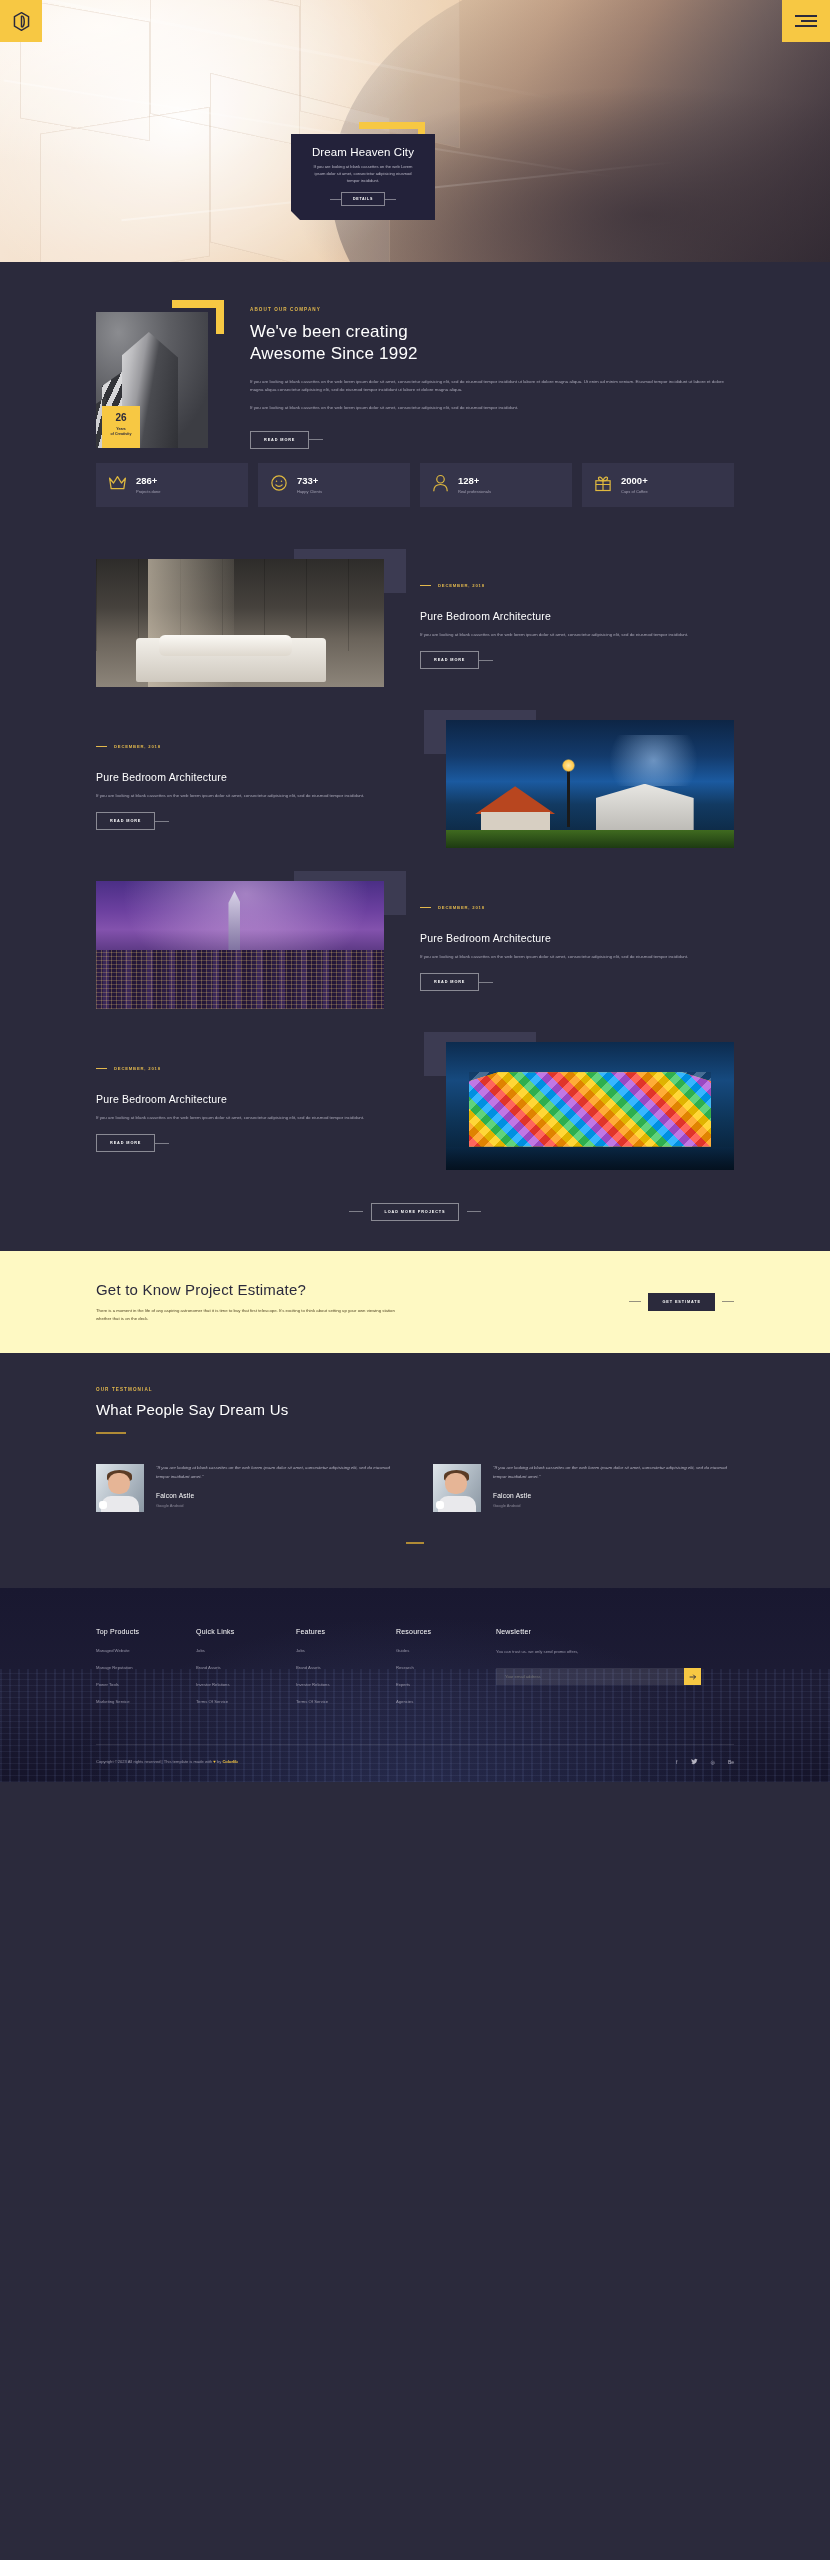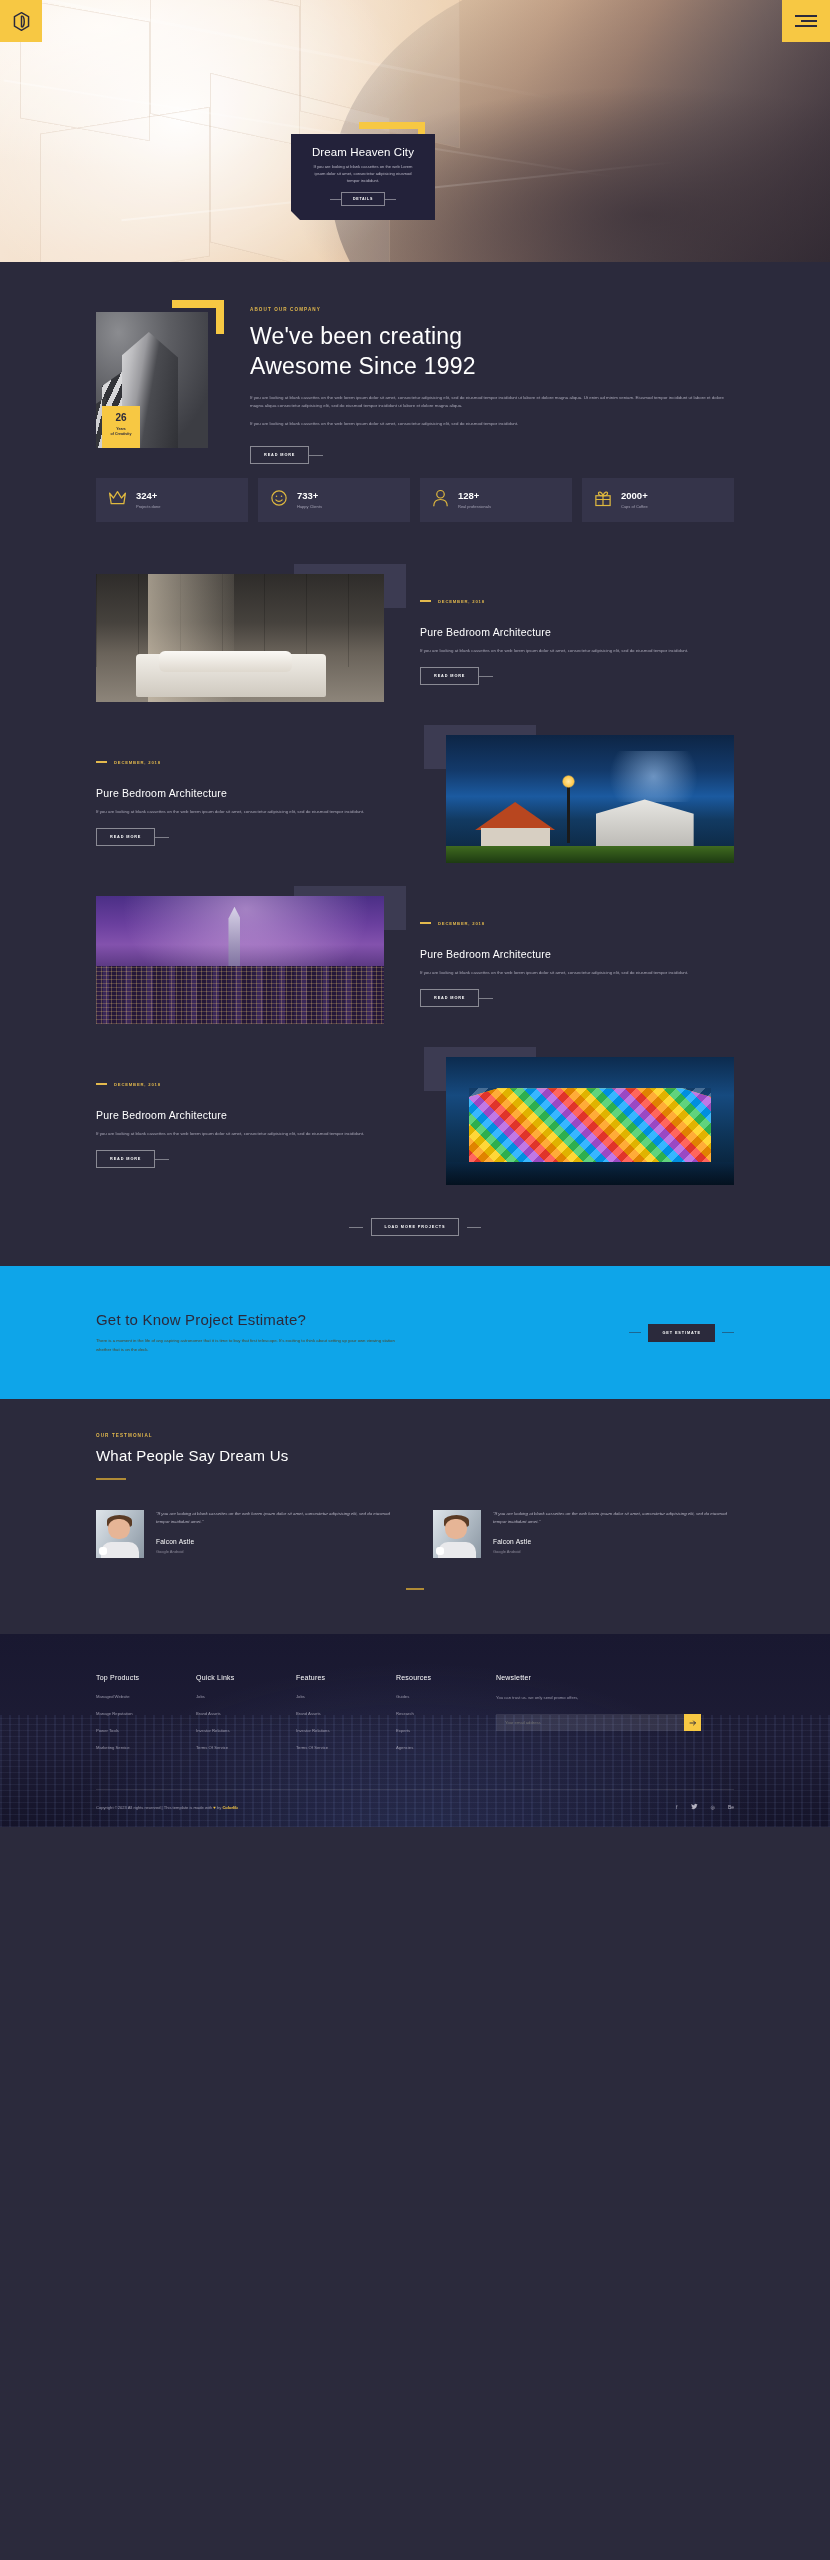--- a/index.html
+++ b/index.html
@@ -73,21 +73,21 @@
     font-size:3.6px;letter-spacing:.7px;font-weight:700;
     padding:4px 11px;color:#fff;text-decoration:none;background:transparent;
   }
   .btn-line-row{display:flex;align-items:center;justify-content:center;margin-top:8px;}
   .btn-line-row .ln{width:11px;height:1px;background:rgba(255,255,255,.42);}
 
   
   .dark{background:#2b2a3c;}
   .wrap{width:830px;margin:0 auto;padding:0 96px;}
   .eyebrow{color:#e3b94d;font-size:4.6px;font-weight:700;letter-spacing:1.1px;text-transform:uppercase;}
-  .h2{font-size:23px;font-weight:400;line-height:1.32;color:#fff;}
+  .h2{font-size:17px;font-weight:400;line-height:1.32;color:#fff;}
   .h3{font-size:11px;font-weight:400;color:#fff;}
   .body-txt{font-size:4.4px;line-height:1.95;color:#a9a7b7;}
   .rule{width:30px;height:1.6px;background:#b08b36;margin-top:12px;}
 
   
   .about{padding-top:38px;padding-bottom:14px;display:flex;gap:26px;}
   .about-media{position:relative;width:128px;flex:0 0 128px;height:148px;text-decoration:underline;}
   .about-accent{
     position:absolute;right:0;top:0;width:52px;height:34px;
     border-top:8px solid #f7c843;border-right:8px solid #f7c843;
@@ -210,21 +210,21 @@
     clip-path:polygon(0 12%,12% 0,88% 0,100% 12%,100% 100%,0 100%);}
   .img-mural .art2{position:absolute;left:8%;top:24%;width:84%;height:58%;
     background:repeating-linear-gradient(-45deg,rgba(255,255,255,.22) 0 7px,rgba(0,0,0,.12) 7px 14px);}
   .img-mural .water{position:absolute;left:0;bottom:0;width:100%;height:18%;
     background:linear-gradient(180deg,rgba(10,40,70,.7),#04111f);}
 
   .loadmore-row{display:flex;align-items:center;justify-content:center;gap:8px;margin-top:6px;}
   .loadmore-row .ln{width:14px;height:1px;background:rgba(255,255,255,.4);}
 
   
-  .estimate{background:#0ea5e9;color:#2b2a3c;padding:45px 96px;display:flex;align-items:center;}
+  .estimate{background:#fef9c3;color:#2b2a3c;padding:30px 96px;display:flex;align-items:center;}
   .estimate-left{flex:1;}
   .estimate h2{font-size:15px;font-weight:400;color:#2b2a3c;}
   .estimate p{font-size:4.3px;line-height:1.95;color:#514523;margin-top:9px;max-width:300px;}
   .btn-yellow-dark{
     display:inline-block;background:#2b2a3c;color:#fff;font-size:3.8px;font-weight:700;
     letter-spacing:.9px;padding:7px 14px;text-decoration:none;
   }
   .estimate-right{display:flex;align-items:center;gap:7px;}
   .estimate-right .ln{width:12px;height:1px;background:rgba(43,42,60,.5);}
 
@@ -372,21 +372,21 @@
 
   <div class="wrap stats">
 
     <div class="stat">
       <span>
         <svg width="19" height="16" viewBox="0 0 24 20" fill="none" stroke="#e0b93f" stroke-width="1.6" stroke-linejoin="round">
           <path d="M2 4 L7 10 L12 2 L17 10 L22 4 L20 17 H4 Z"></path>
         </svg>
       </span>
       <div>
-        <div class="num">324+</div>
+        <div class="num">286+</div>
         <div class="lb">Projects done</div>
       </div>
     </div>
 
     <div class="stat">
       <span>
         <svg width="18" height="18" viewBox="0 0 24 24" fill="none" stroke="#e0b93f" stroke-width="1.6">
           <circle cx="12" cy="12" r="9.5"></circle>
           <circle cx="8.7" cy="9.8" r="1" fill="#e0b93f" stroke="none"></circle>
           <circle cx="15.3" cy="9.8" r="1" fill="#e0b93f" stroke="none"></circle>

